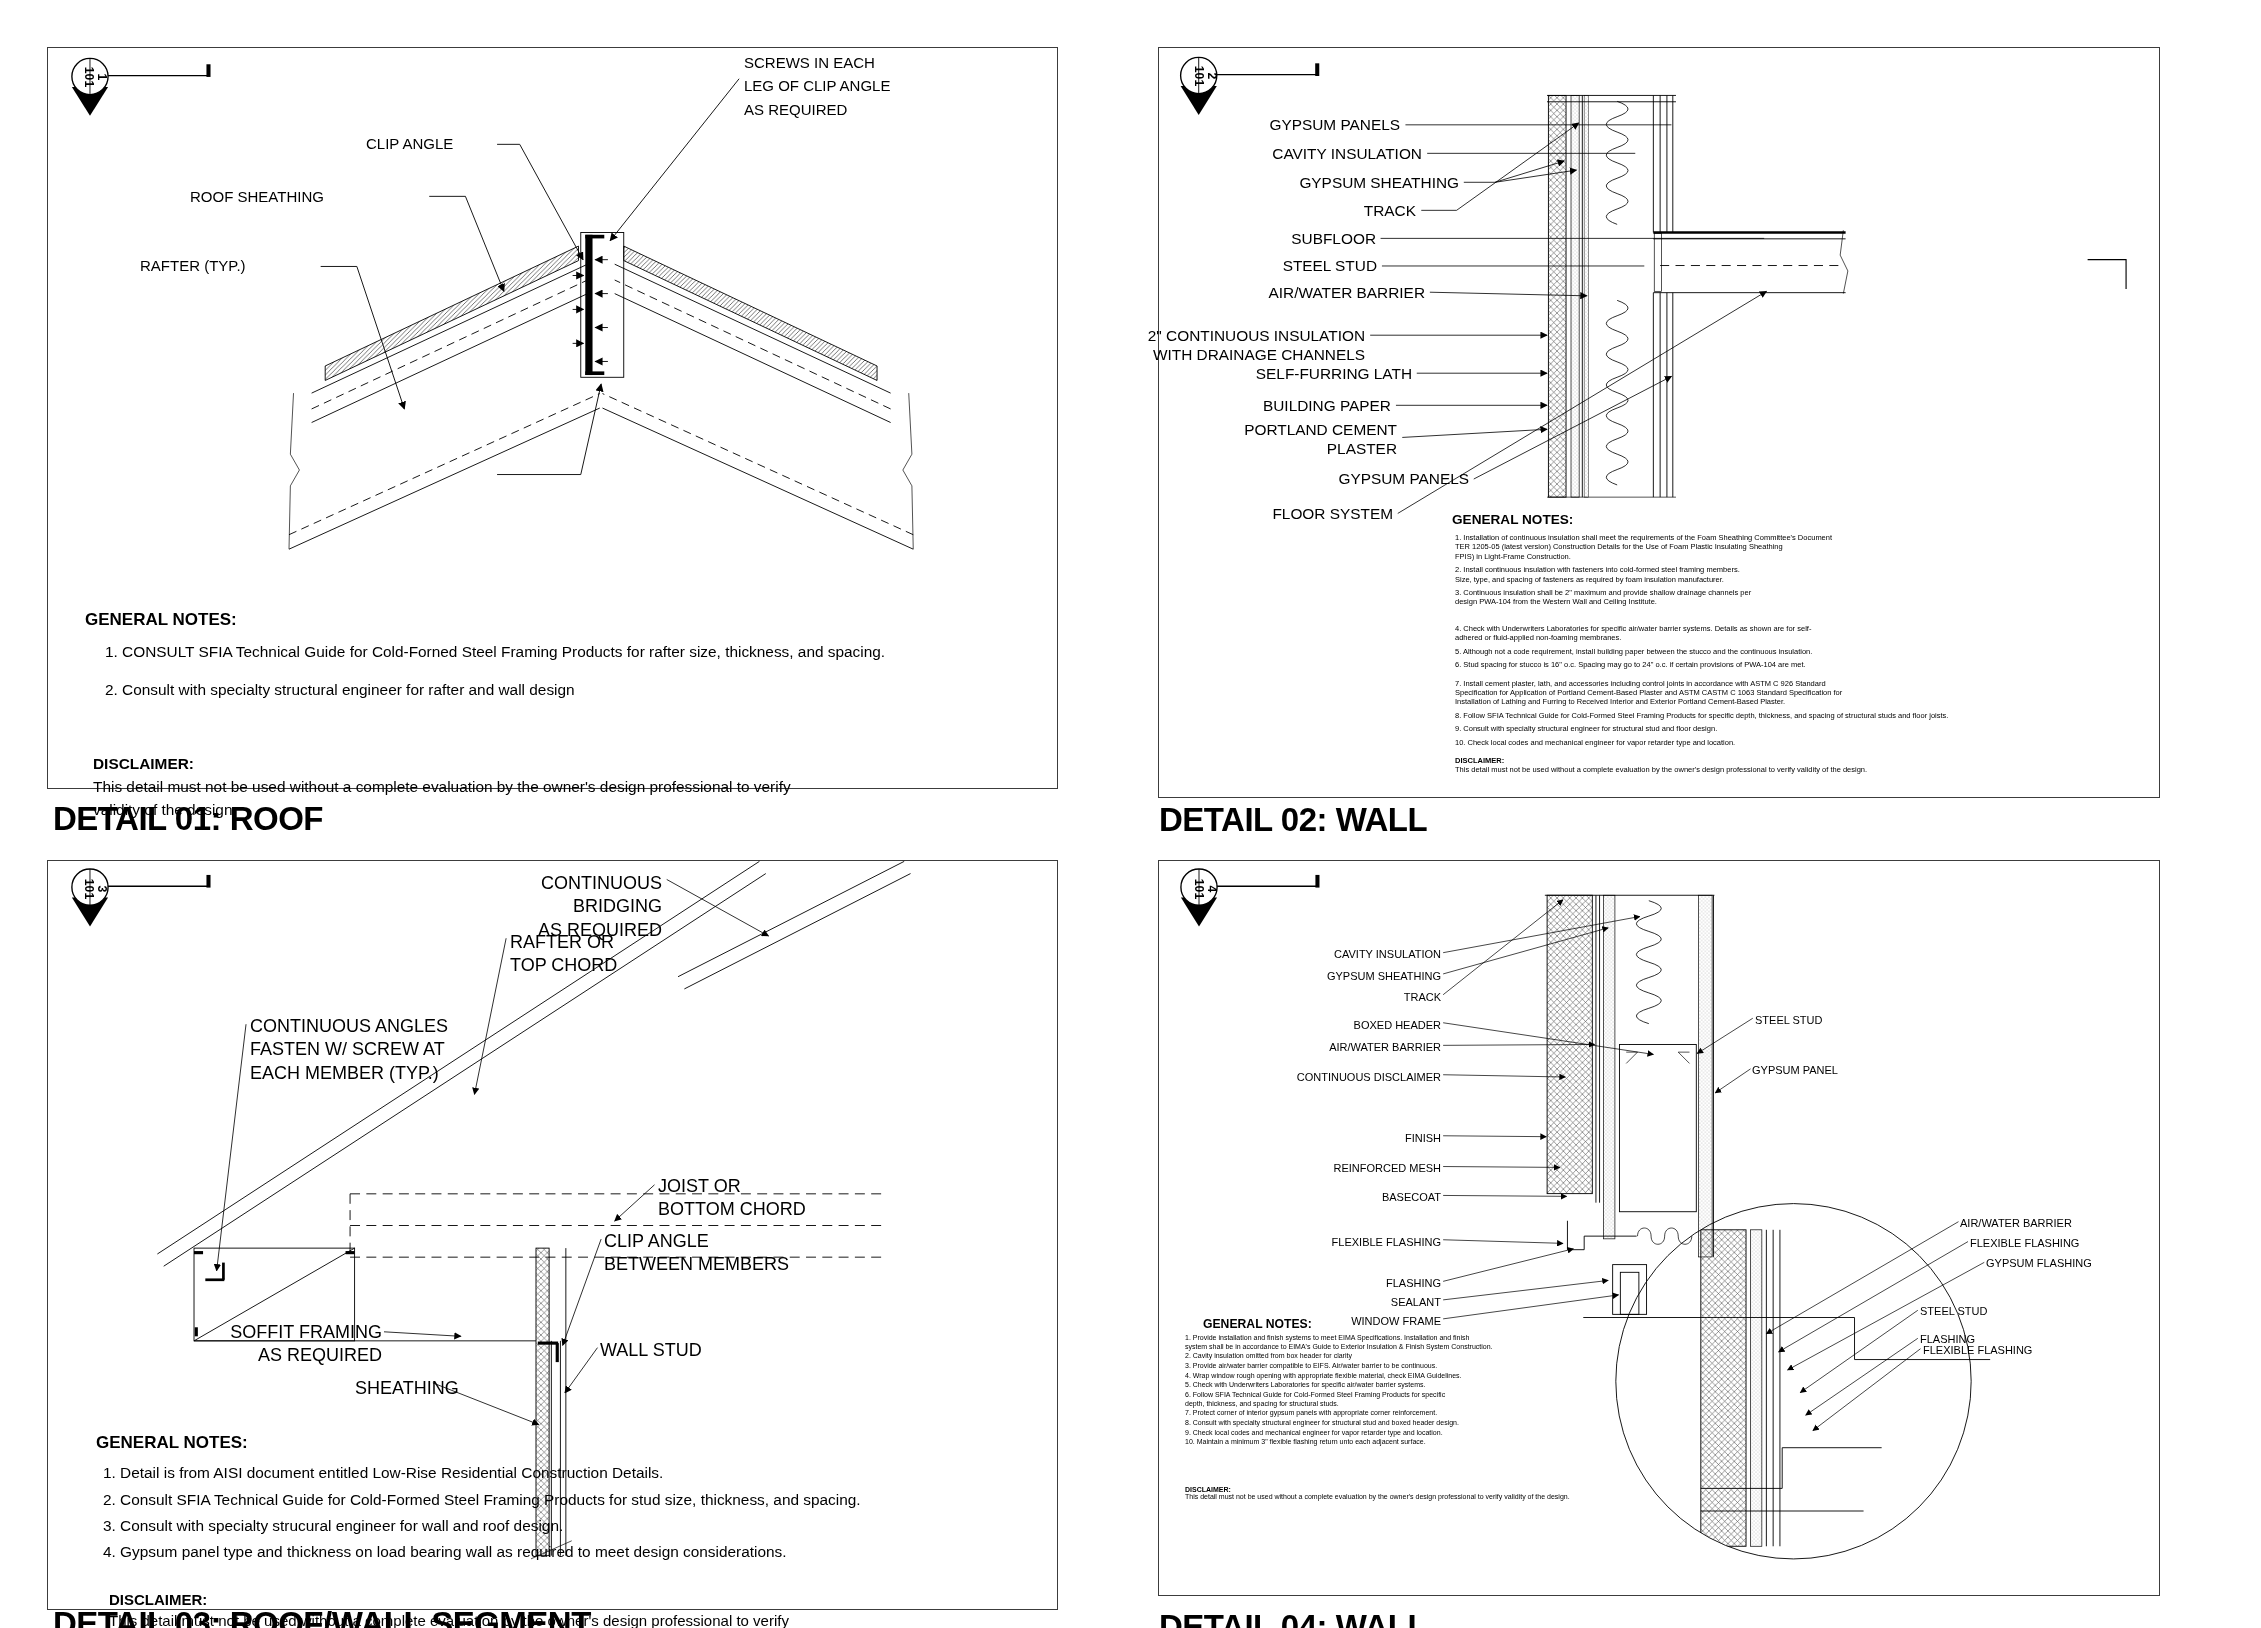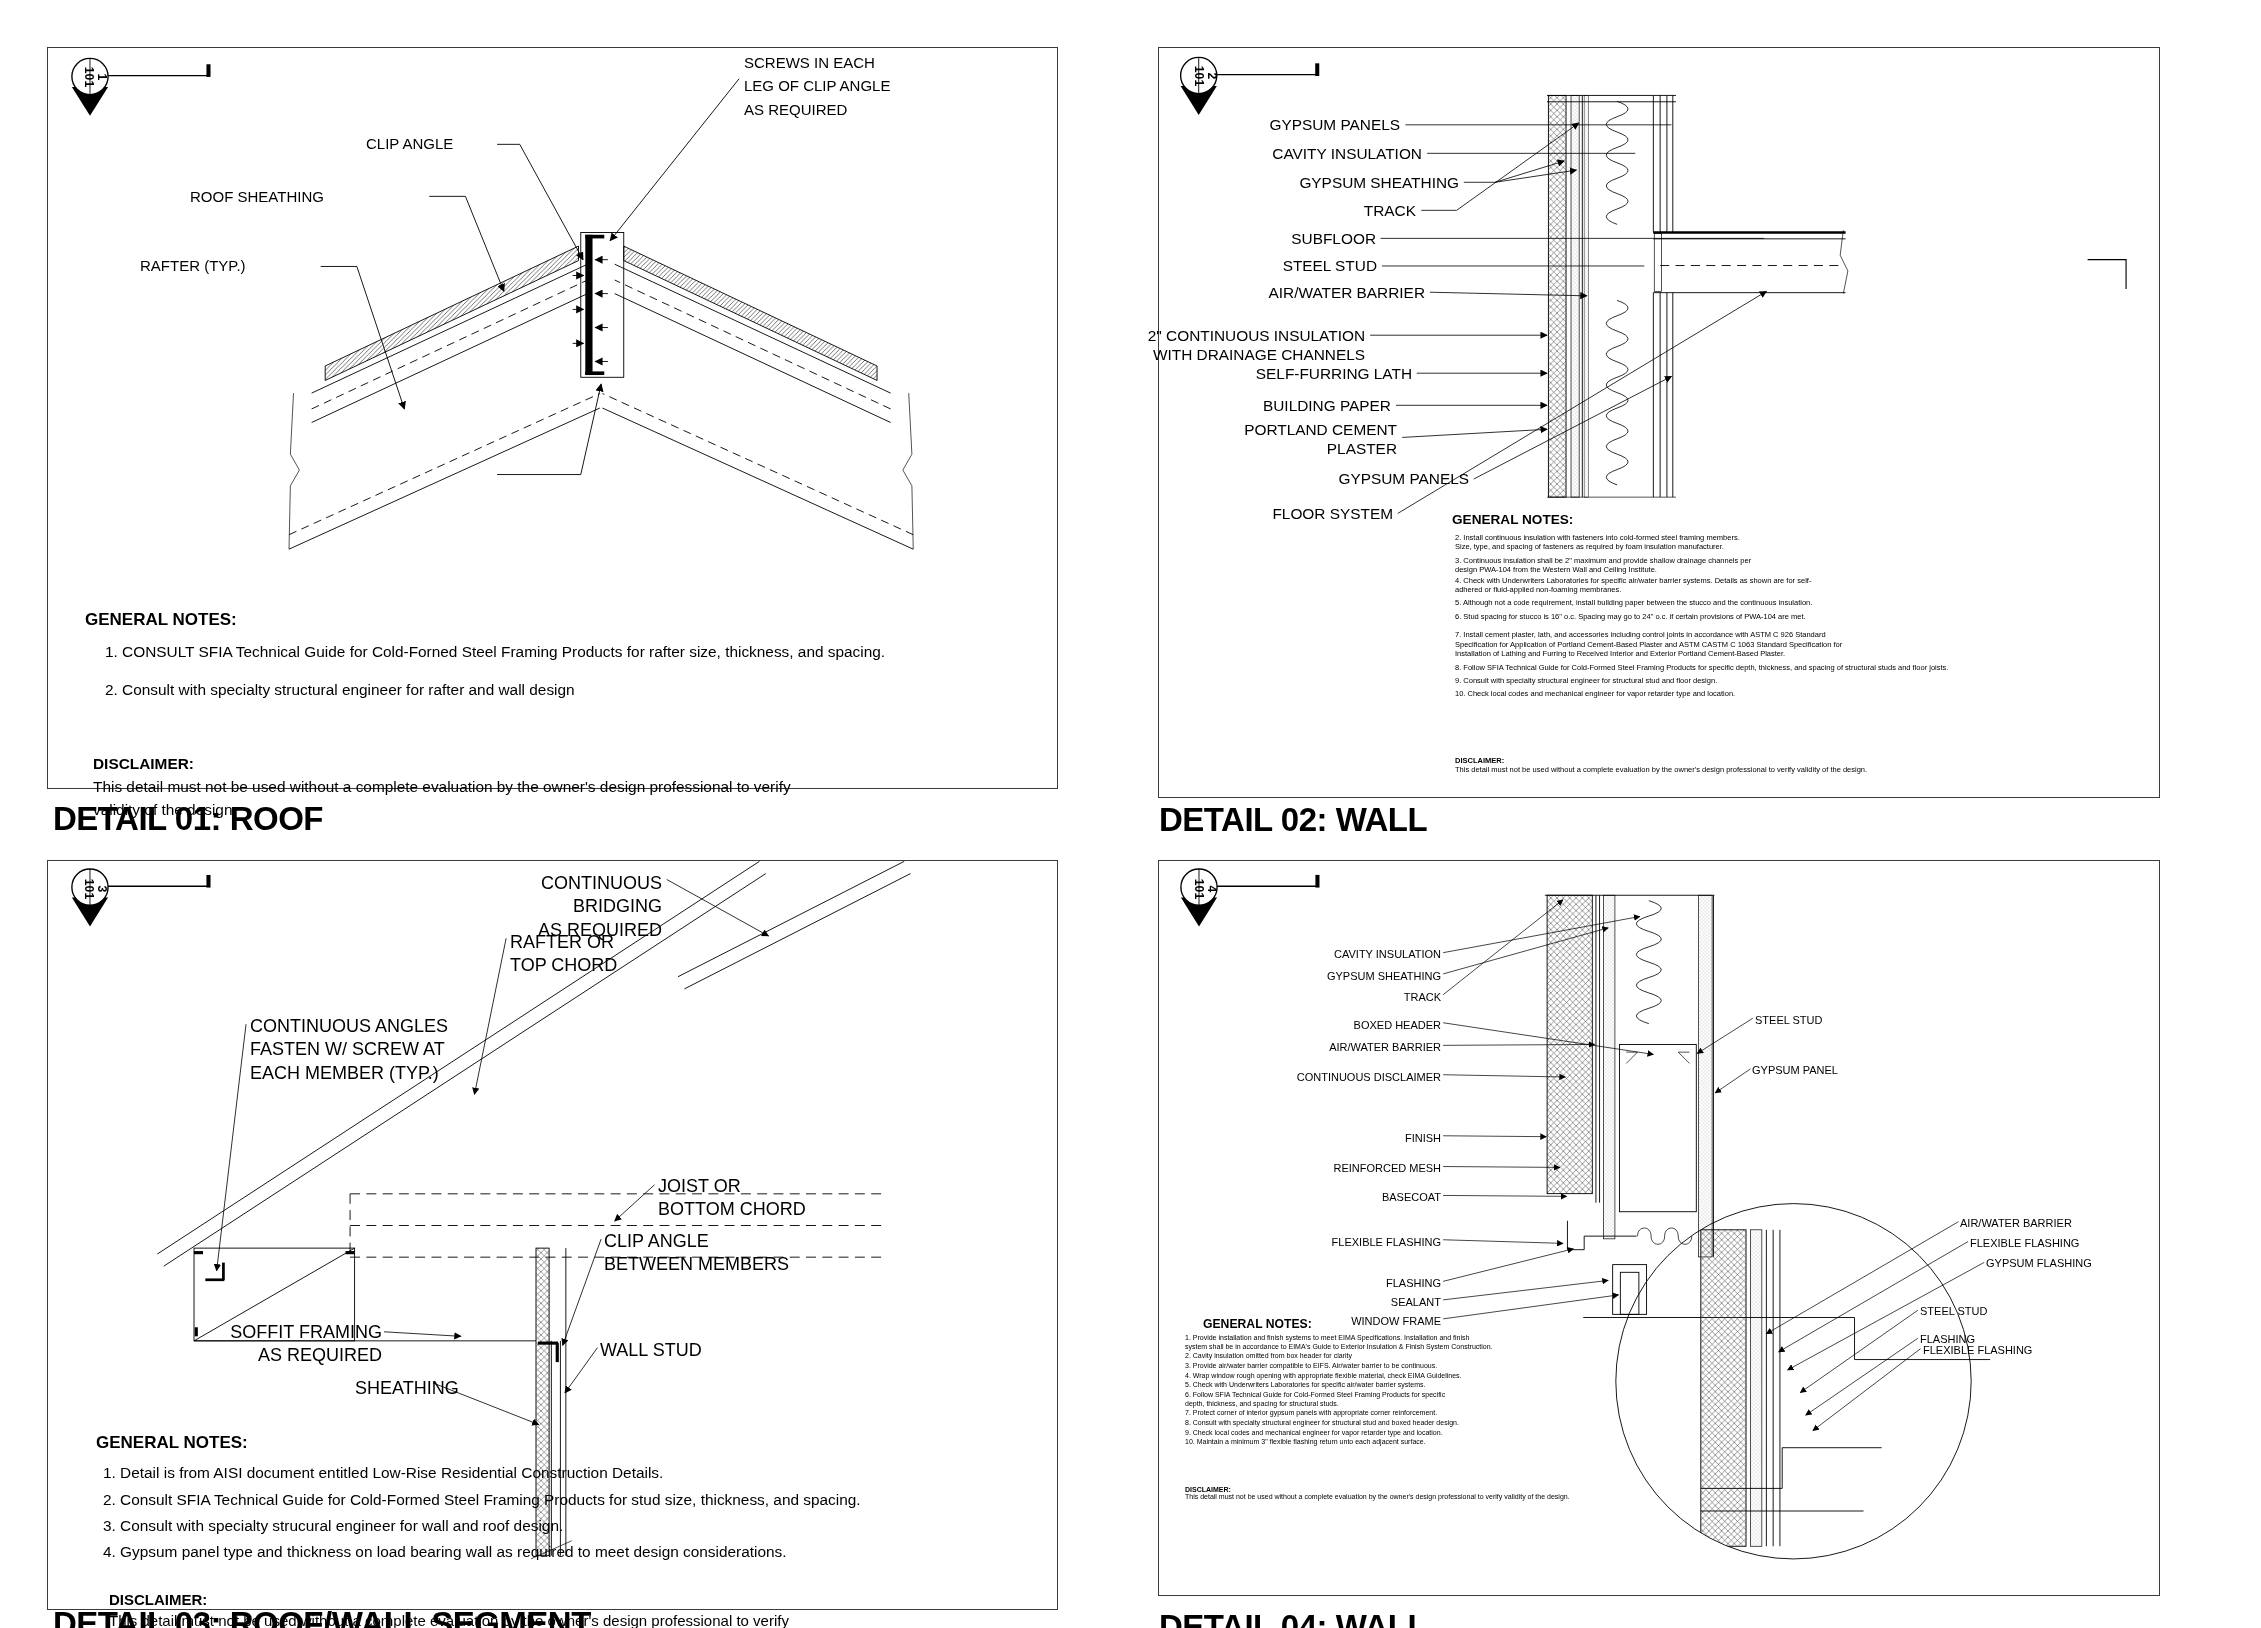--- a/index.html
+++ b/index.html
@@ -197,23 +197,26 @@
   <div class="lbl r" style="right:1077px;top:326px">2" CONTINUOUS INSULATION
 WITH DRAINAGE CHANNELS</div>
   <div class="lbl r" style="right:1030px;top:364px">SELF-FURRING LATH</div>
   <div class="lbl r" style="right:1051px;top:396px">BUILDING PAPER</div>
   <div class="lbl r" style="right:1045px;top:420px">PORTLAND CEMENT
 PLASTER</div>
   <div class="lbl r" style="right:973px;top:469px">GYPSUM PANELS</div>
   <div class="lbl r" style="right:1049px;top:504px">FLOOR SYSTEM</div>
   <div class="nhead" style="left:1452px;top:512px;font-size:13.6px">GENERAL NOTES:</div>
   <div class="noteflow" style="left:1455px;top:533px;width:592px;font-size:7.5px;line-height:1.25">
+    <div class="itm" style="margin-bottom:4.1px">1.  Installation of continuous insulation shall meet the requirements of the Foam Sheathing Committee's  Document
+TER  1205-05 (latest version) Construction Details for the Use of Foam Plastic Insulating Sheathing
+FPIS) in Light-Frame Construction.</div>
     <div class="itm" style="margin-bottom:4.1px">2. Install continuous insulation with fasteners into cold-formed steel framing members.
 Size, type, and spacing of fasteners as required by foam insulation manufacturer.</div>
-    <div class="itm" style="margin-bottom:1px">3. Continuous insulation shall be  2" maximum and provide shallow drainage channels per
+    <div class="itm" style="margin-bottom:17px">3. Continuous insulation shall be  2" maximum and provide shallow drainage channels per
 design PWA-104 from the Western Wall and Ceiling Institute.</div>
     <div class="itm" style="margin-bottom:4.1px">4. Check with Underwriters Laboratories for specific air/water barrier systems. Details as shown are for self-
 adhered or fluid-applied non-foaming membranes.</div>
     <div class="itm" style="margin-bottom:4.1px">5. Although not a code requirement, install building paper between the stucco and the continuous insulation.</div>
     <div class="itm" style="margin-bottom:9px">6. Stud spacing for stucco is 16" o.c. Spacing may go to 24" o.c. if certain provisions of PWA-104 are met.</div>
     <div class="itm" style="margin-bottom:4.1px">7.  Install cement plaster, lath, and accessories including control joints in accordance with ASTM C 926 Standard
 Specification for Application of Portland Cement-Based Plaster and ASTM CASTM C 1063 Standard Specification for
 Installation of Lathing and Furring to Received Interior and Exterior Portland Cement-Based Plaster.</div>
     <div class="itm" style="margin-bottom:4.1px">8. Follow SFIA Technical Guide  for Cold-Formed Steel Framing Products for specific depth, thickness, and spacing of structural studs and floor joists.</div>
     <div class="itm" style="margin-bottom:4.1px">9. Consult with specialty structural engineer for structural stud and floor design.</div>

